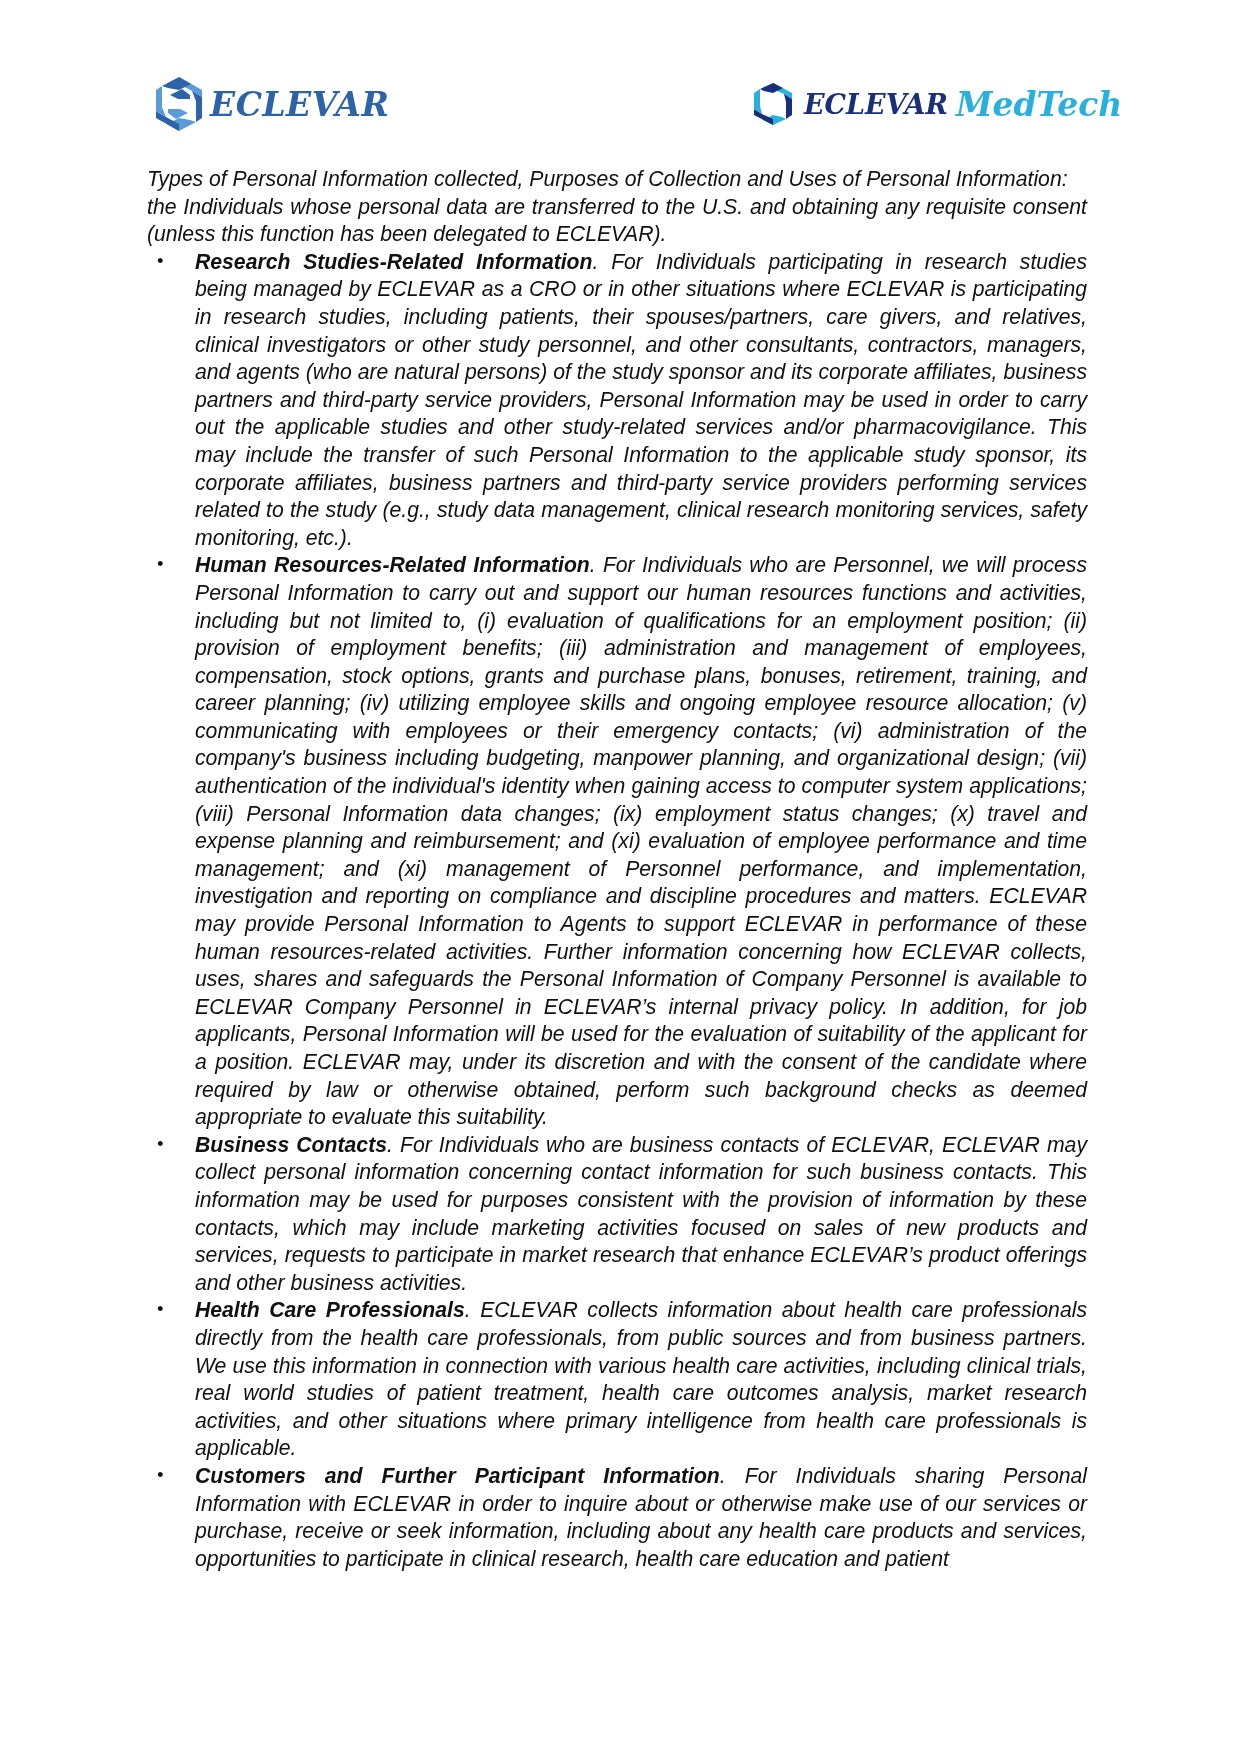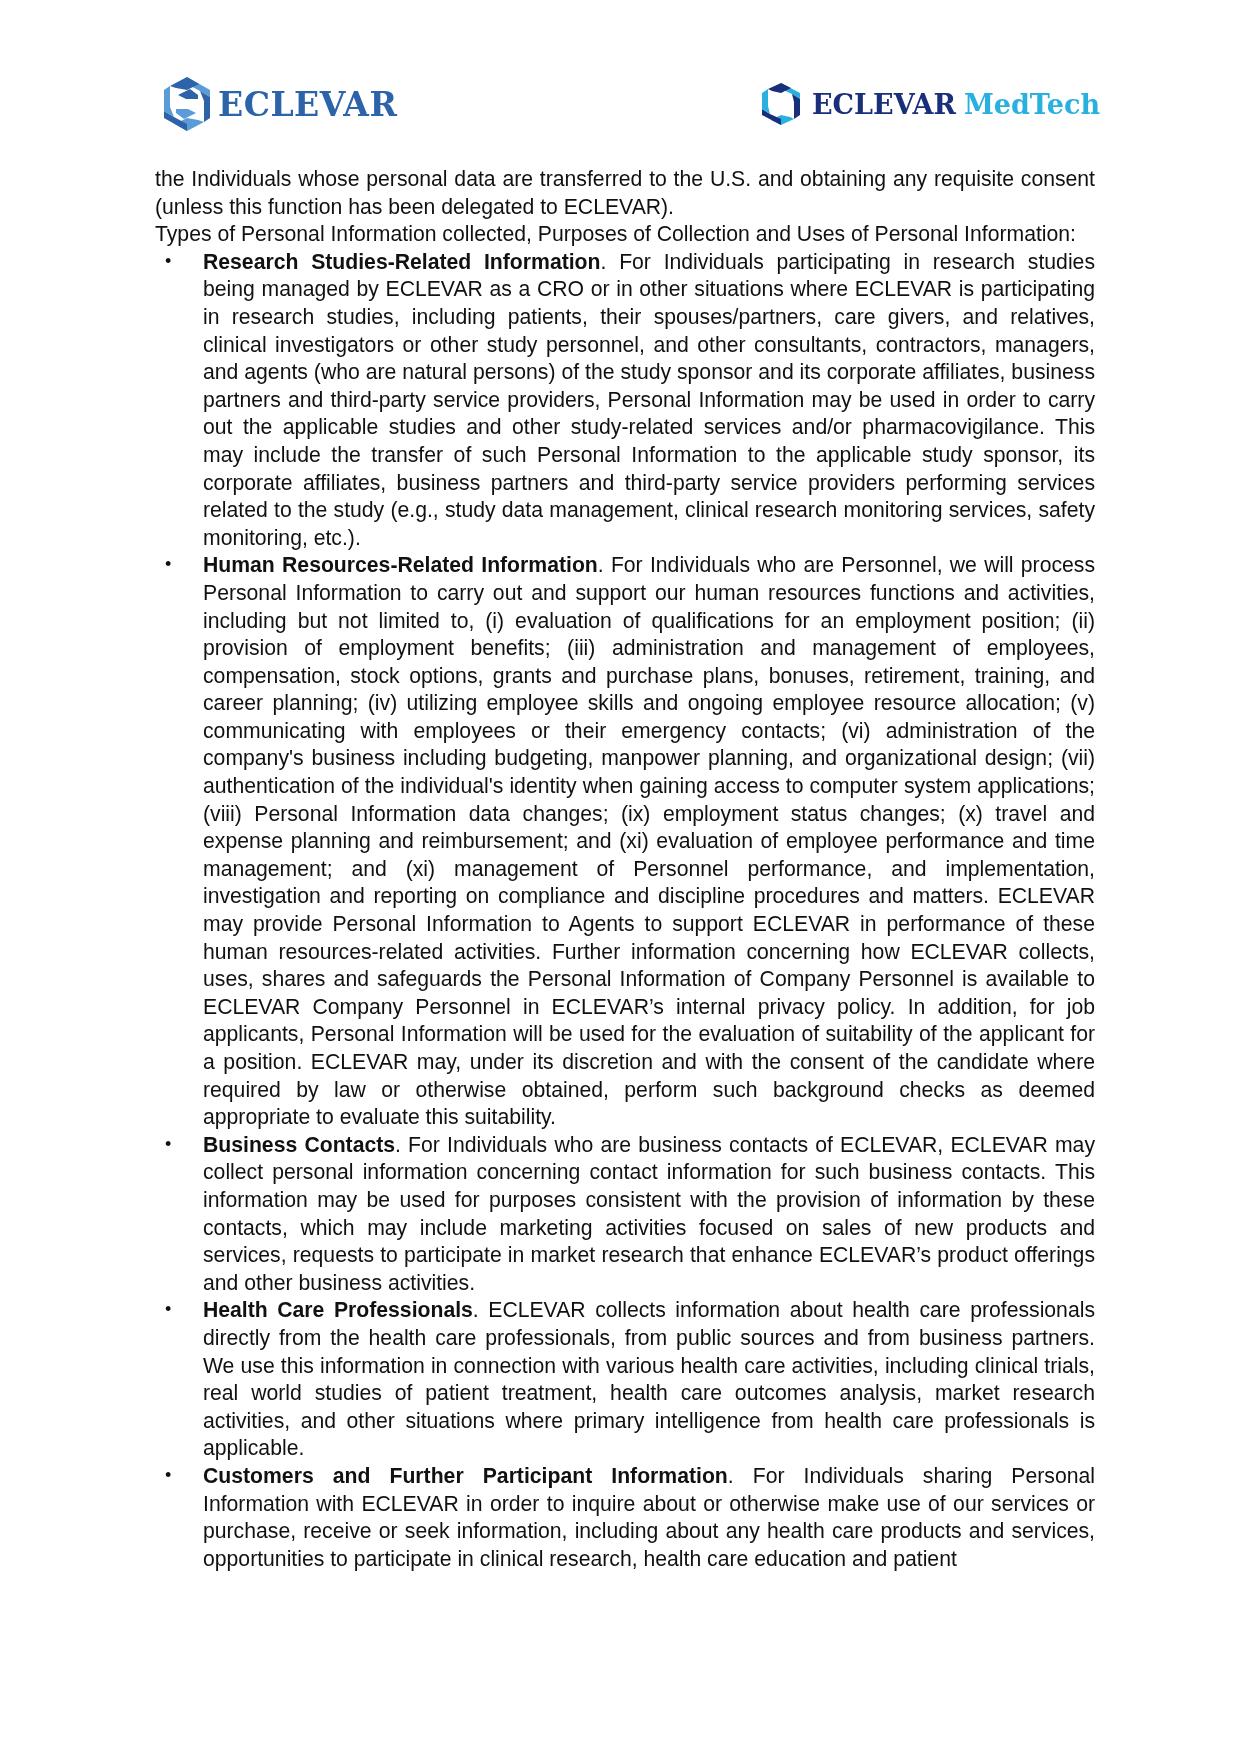--- a/index.html
+++ b/index.html
@@ -1,26 +1,26 @@
 <!DOCTYPE html>
 <html><head>
   <meta charset="utf-8">
   <style>
     html, body { margin: 0; padding: 0; background: #ffffff; }
     body { width: 1240px; height: 1754px; position: relative; overflow: hidden; }
-    .page { position: absolute; left: 8px; top: 0; width: 1104px; height: 1754px; background: #fff; }
+    .page { position: absolute; left: 0; top: 0; width: 1104px; height: 1754px; background: #fff; font-style: italic; }
 
     .logo-left { position: absolute; left: 152px; top: 74px; height: 60px; display: flex; align-items: center; }
     .logo-left .mark { width: 54px; height: 58px; }
     .logo-left .word { font-family: "DejaVu Serif", serif; font-weight: bold; font-size: 33px; color: #2d63a8; margin-left: 4px; letter-spacing: 0.5px; }
 
     .logo-right { position: absolute; left: 750px; top: 80px; height: 48px; display: flex; align-items: center; }
     .logo-right .mark { width: 46px; height: 46px; }
     .logo-right .word1 { font-family: "DejaVu Serif", serif; font-weight: bold; font-size: 27px; color: #1a2f7a; margin-left: 8px; }
-    .logo-right .word2 { font-family: "DejaVu Serif", serif; font-weight: bold; font-size: 27px; color: #2ab0df; margin-left: 8px; }
+    .logo-right .word2 { font-family: "DejaVu Serif", serif; font-weight: bold; font-size: 33px; color: #2ab0df; margin-left: 8px; }
 
     .content { position: absolute; left: 147px; top: 165px; width: 940px;
       font-family: "Liberation Sans", sans-serif; font-size: 21.2px; line-height: 27.6px;
       color: #111; text-align: justify; }
     .content p { margin: 0; }
     .content ul { margin: 0; padding: 0; list-style: none; }
     .content li { position: relative; padding-left: 48px; }
     .content li .bullet { position: absolute; left: 10px; top: 0; font-size: 18px; }
     .content b { font-weight: bold; }
   </style>
@@ -50,22 +50,22 @@
       <polygon points="36,38 23,44 13,39 23,34 32,36" fill="#2ab0df"></polygon>
       <polygon points="23,44 4,34 4,28 12,33 23,38" fill="#1a2f7a"></polygon>
       <polygon points="4,28 4,12 10,8 10,25 12,33" fill="#2ab0df"></polygon>
       <polygon points="10,8 23,2 33,7 23,12 14,10" fill="#1a2f7a"></polygon>
     </svg>
     <span class="word1">ECLEVAR</span>
     <span class="word2">MedTech</span>
   </div>
 
   <div class="content">
+    <p>Types of Personal Information collected, Purposes of Collection and Uses of Personal Information:</p>
     <p>the Individuals whose personal data are transferred to the U.S. and obtaining any requisite consent (unless this function has been delegated to ECLEVAR).</p>
-    <p>Types of Personal Information collected, Purposes of Collection and Uses of Personal Information:</p>
     <ul>
       <li>
         <span class="bullet">•</span>
         <b>Research Studies-Related Information</b><span>. For Individuals participating in research studies being managed by ECLEVAR as a CRO or in other situations where ECLEVAR is participating in research studies, including patients, their spouses/partners, care givers, and relatives, clinical investigators or other study personnel, and other consultants, contractors, managers, and agents (who are natural persons) of the study sponsor and its corporate affiliates, business partners and third-party service providers, Personal Information may be used in order to carry out the applicable studies and other study-related services and/or pharmacovigilance. This may include the transfer of such Personal Information to the applicable study sponsor, its corporate affiliates, business partners and third-party service providers performing services related to the study (e.g., study data management, clinical research monitoring services, safety monitoring, etc.).</span>
       </li>
       <li>
         <span class="bullet">•</span>
         <b>Human Resources-Related Information</b><span>. For Individuals who are Personnel, we will process Personal Information to carry out and support our human resources functions and activities, including but not limited to, (i) evaluation of qualifications for an employment position; (ii) provision of employment benefits; (iii) administration and management of employees, compensation, stock options, grants and purchase plans, bonuses, retirement, training, and career planning; (iv) utilizing employee skills and ongoing employee resource allocation; (v) communicating with employees or their emergency contacts; (vi) administration of the company's business including budgeting, manpower planning, and organizational design; (vii) authentication of the individual's identity when gaining access to computer system applications; (viii) Personal Information data changes; (ix) employment status changes; (x) travel and expense planning and reimbursement; and (xi) evaluation of employee performance and time management; and (xi) management of Personnel performance, and implementation, investigation and reporting on compliance and discipline procedures and matters. ECLEVAR may provide Personal Information to Agents to support ECLEVAR in performance of these human resources-related activities. Further information concerning how ECLEVAR collects, uses, shares and safeguards the Personal Information of Company Personnel is available to ECLEVAR Company Personnel in ECLEVAR’s internal privacy policy. In addition, for job applicants, Personal Information will be used for the evaluation of suitability of the applicant for a position. ECLEVAR may, under its discretion and with the consent of the candidate where required by law or otherwise obtained, perform such background checks as deemed appropriate to evaluate this suitability.</span>
       </li>
       <li>

